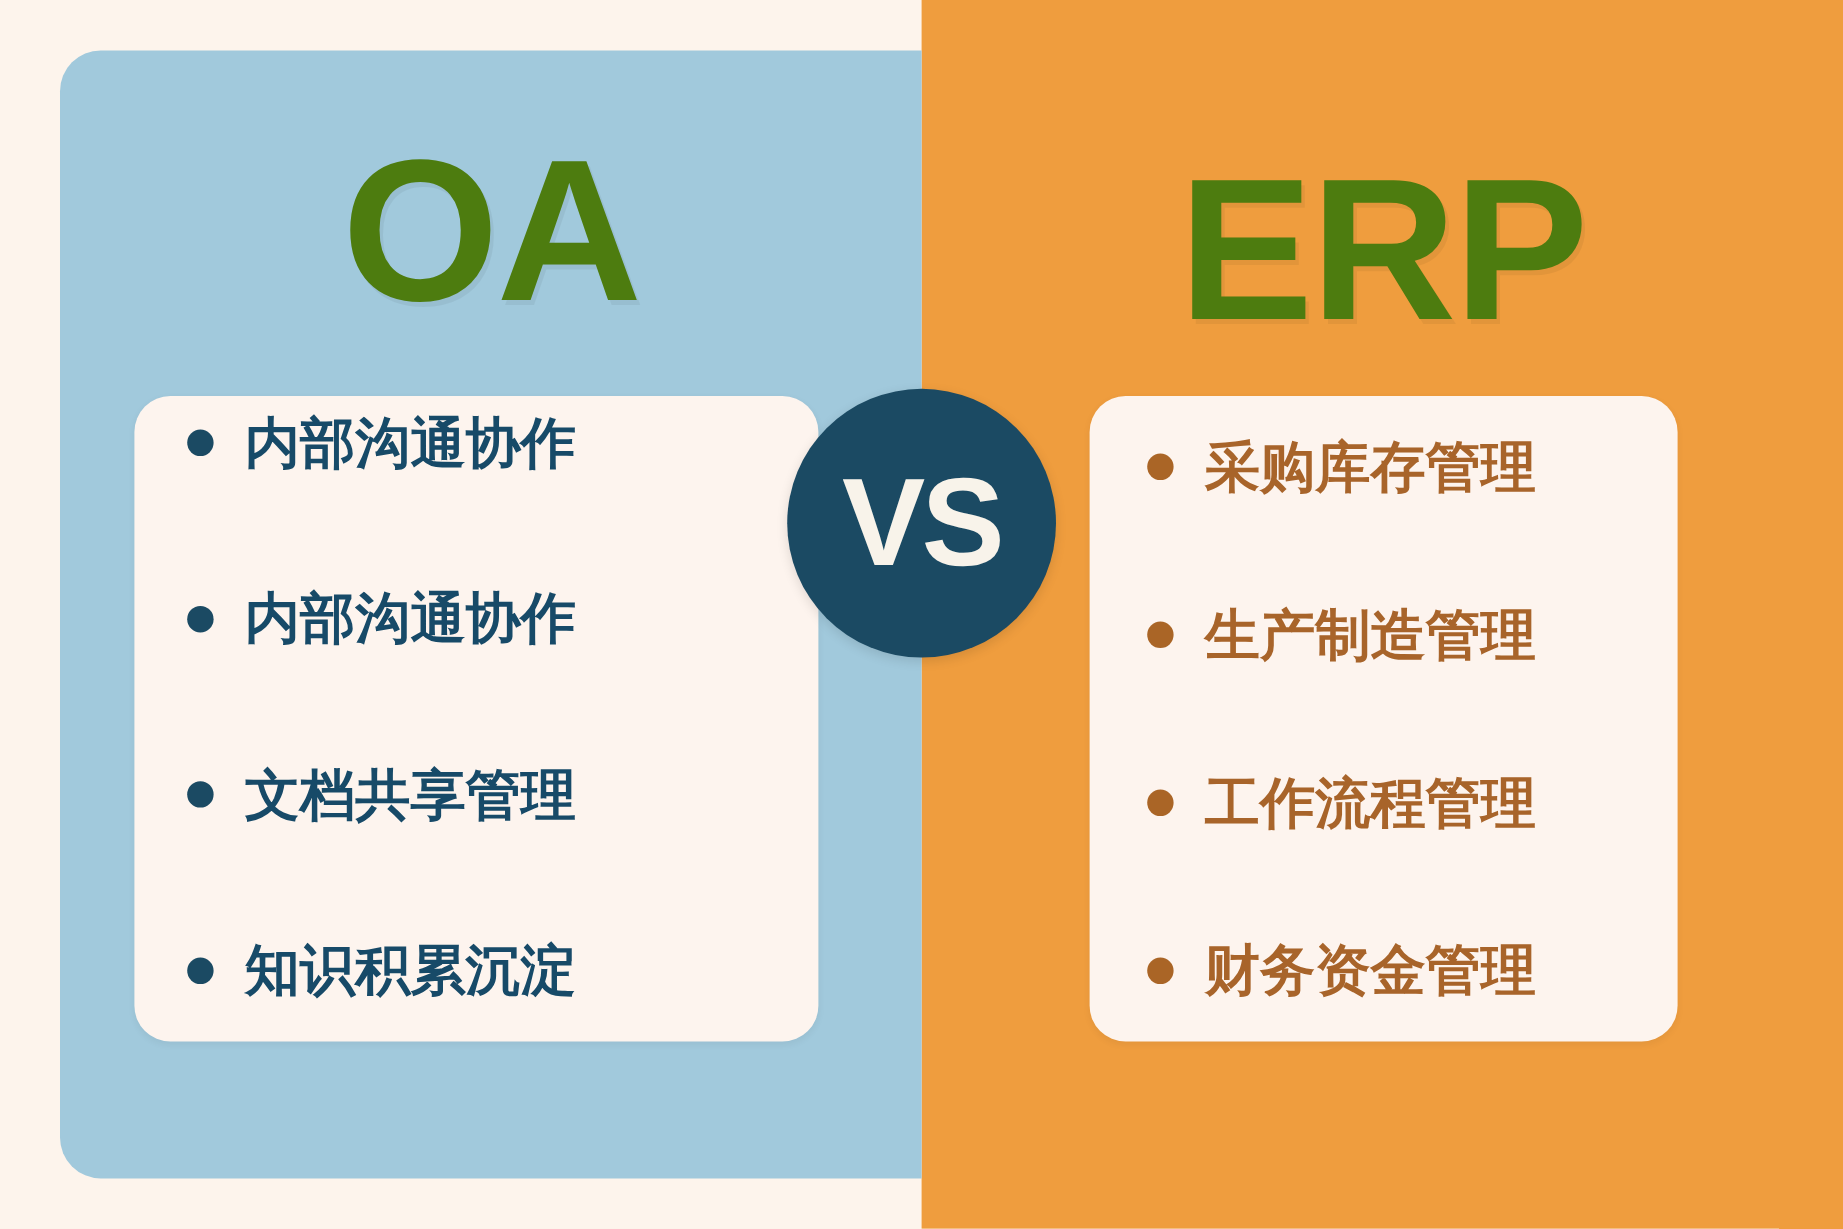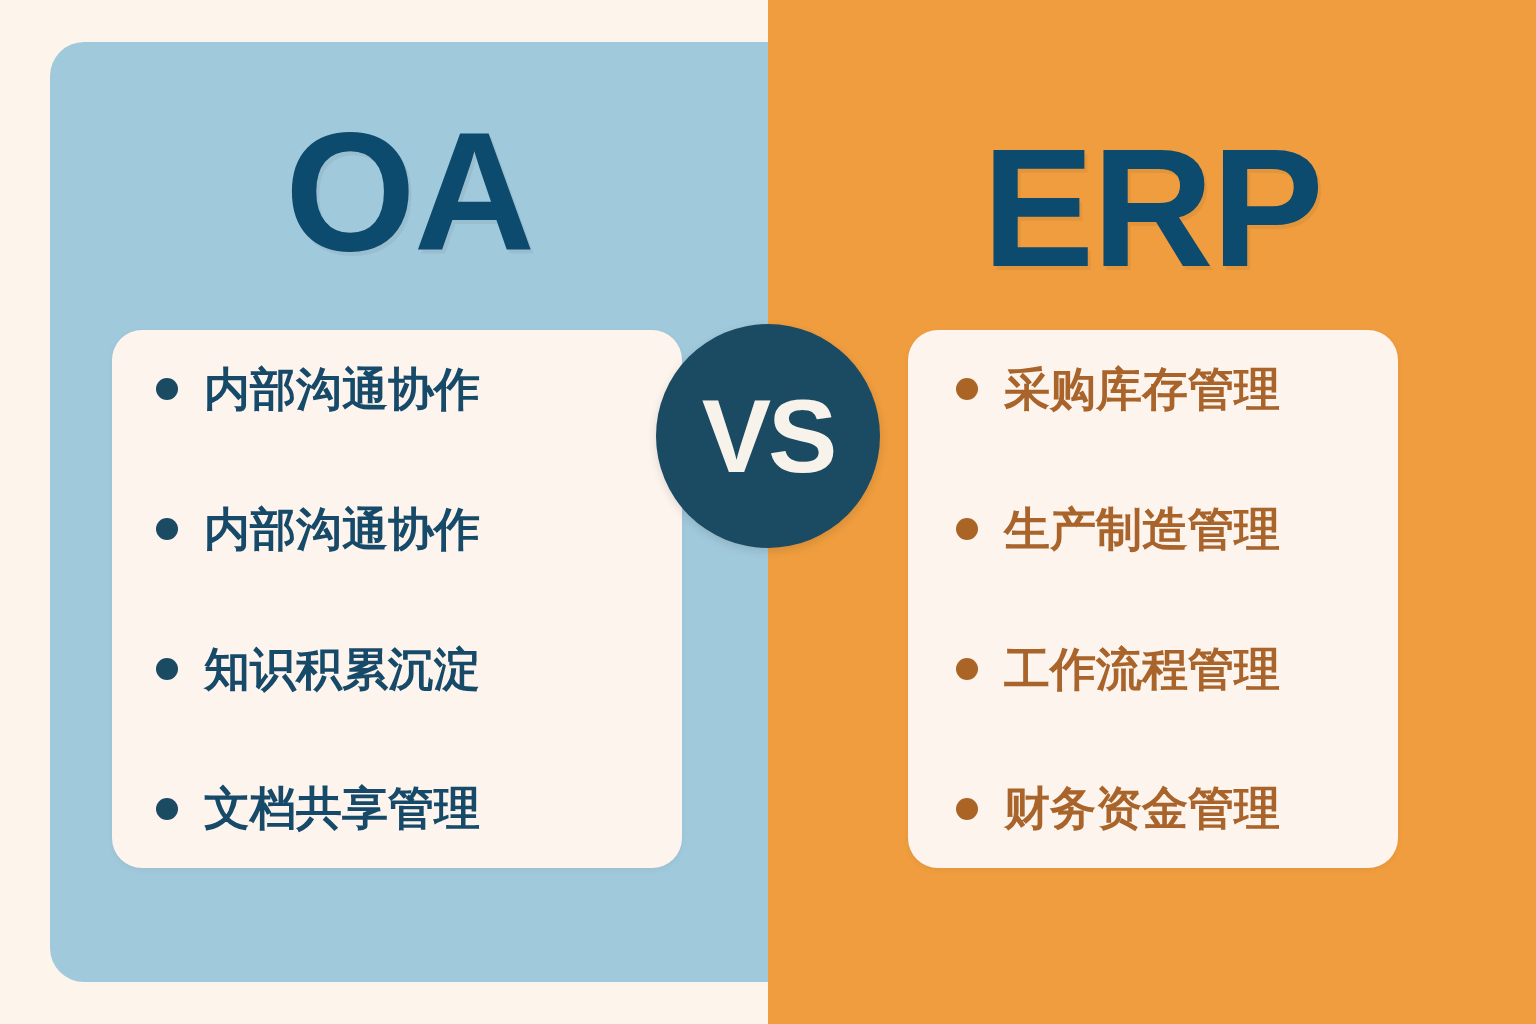--- a/index.html
+++ b/index.html
@@ -47,21 +47,21 @@
     top: 42px;
     width: 718px;
     height: 940px;
     background: #a1c9dc;
     border-radius: 34px 0 0 34px;
   }
 
   
   .panel-title {
     position: absolute;
-    color: #0c4a6e;
+    color: #4d7c0f;
     font-weight: 700;
     font-size: 168px;
     line-height: 1;
     letter-spacing: -2px;
     text-align: center;
     white-space: nowrap;
     text-shadow: 3px 4px 0 rgba(0, 0, 0, 0.05);
     font-family: "Liberation Sans", "DejaVu Sans", sans-serif;
   }
   .title-oa {
@@ -84,21 +84,21 @@
     display: flex;
     flex-direction: column;
     justify-content: center;
     box-shadow: 0 2px 6px rgba(0, 0, 0, 0.05);
   }
   .card-oa {
     left: 112px;
     top: 330px;
     width: 570px;
     height: 538px;
-    padding: 34px 30px 34px 44px;
+    padding: 14px 30px 34px 44px;
   }
   .card-erp {
     left: 908px;
     top: 330px;
     width: 490px;
     height: 538px;
     padding: 34px 24px 34px 48px;
   }
 
   .feature-list {
@@ -175,25 +175,25 @@
       <li class="feature-item">
         <span class="bullet"></span>
         <span>内部沟通协作</span>
       </li>
       <li class="feature-item">
         <span class="bullet"></span>
         <span>内部沟通协作</span>
       </li>
       <li class="feature-item">
         <span class="bullet"></span>
+        <span>文档共享管理</span>
+      </li>
+      <li class="feature-item">
+        <span class="bullet"></span>
         <span>知识积累沉淀</span>
-      </li>
-      <li class="feature-item">
-        <span class="bullet"></span>
-        <span>文档共享管理</span>
       </li>
     </ul>
   </div>
 
   <div class="panel-title title-erp">ERP</div>
 
   <div class="feature-card card-erp">
     <ul class="feature-list">
       <li class="feature-item">
         <span class="bullet"></span>

